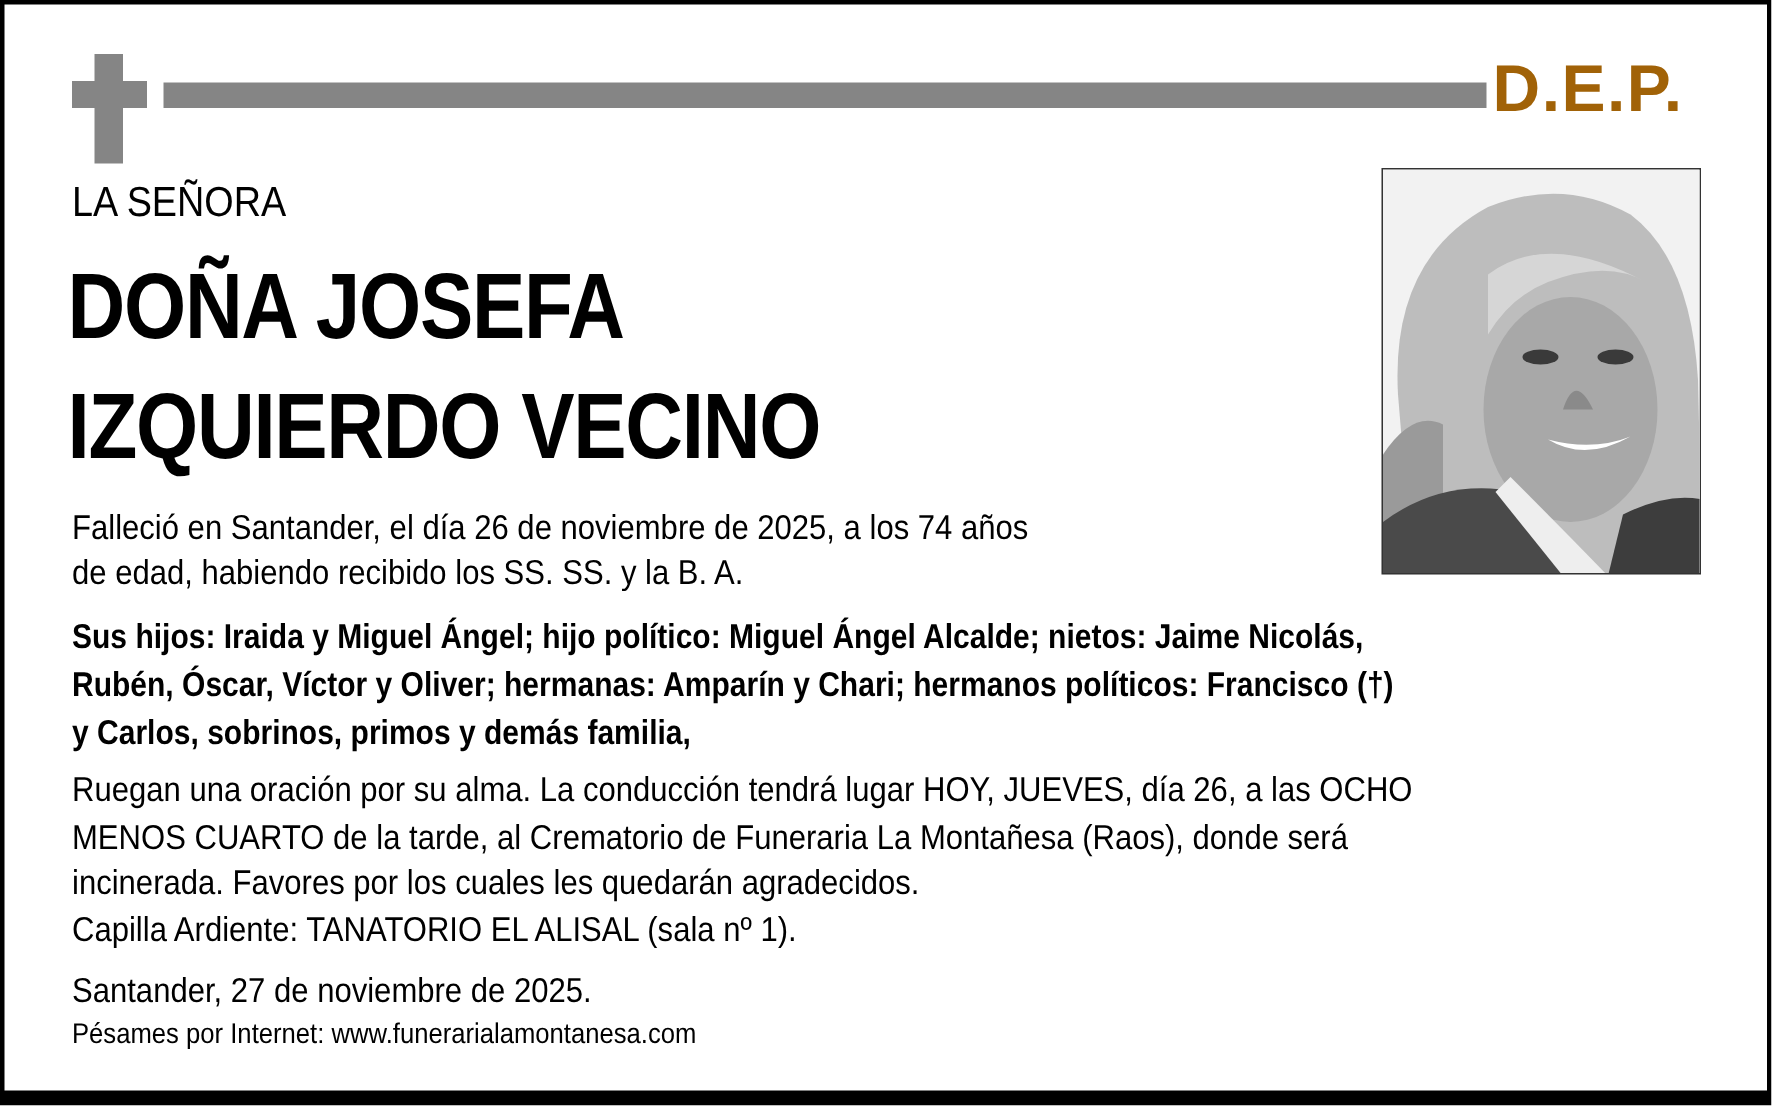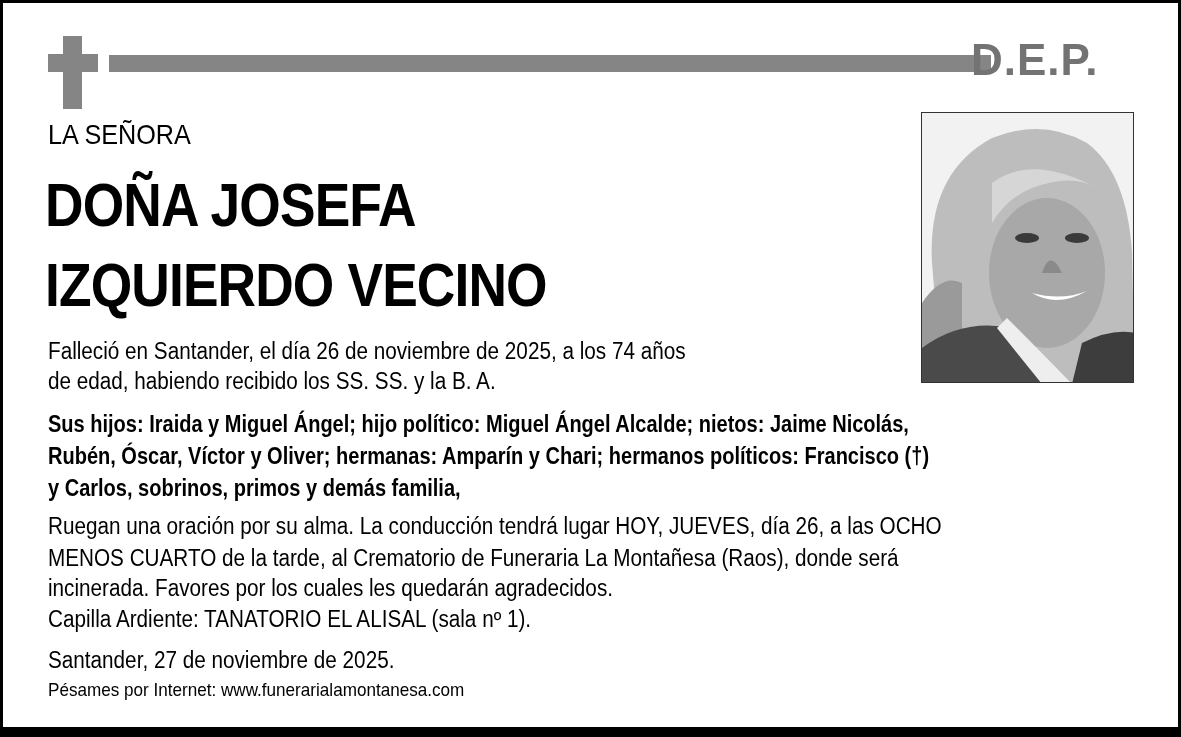--- a/index.html
+++ b/index.html
@@ -7,23 +7,23 @@
   .frame {
     position:absolute; left:0; top:0; width:1181px; height:737px;
     box-sizing:border-box;
     border-left:3px solid #000; border-top:3px solid #000; border-right:3px solid #000;
     border-bottom:10px solid #000;
   }
   .cross-v { position:absolute; left:63px; top:36px; width:19px; height:73px; background:#858585; }
   .cross-h { position:absolute; left:48px; top:54px; width:50px; height:18px; background:#858585; }
   .rule { position:absolute; left:109px; top:55px; width:882px; height:17px; background:#858585; }
   .dep {
-    position:absolute; left:971px; top:35px;
+    position:absolute; left:995px; top:35px;
     font-family:"Liberation Sans", sans-serif; font-weight:bold; font-size:44px;
-    color:#737373; letter-spacing:1px; line-height:50px;
+    color:#a16207; letter-spacing:1px; line-height:50px;
   }
   .text { font-family:"Liberation Sans", sans-serif; color:#000; position:absolute; }
   .prefix { left:48px; top:116px; font-size:28px; line-height:38px; transform:scaleX(0.9); transform-origin:left; }
   .name {
     left:45px; font-size:62px; font-weight:bold; line-height:70px;
     transform:scaleX(0.86); transform-origin:left; letter-spacing:-1px;
   }
   .name1 { top:170px; }
   .name2 { top:250px; }
   .photo {

